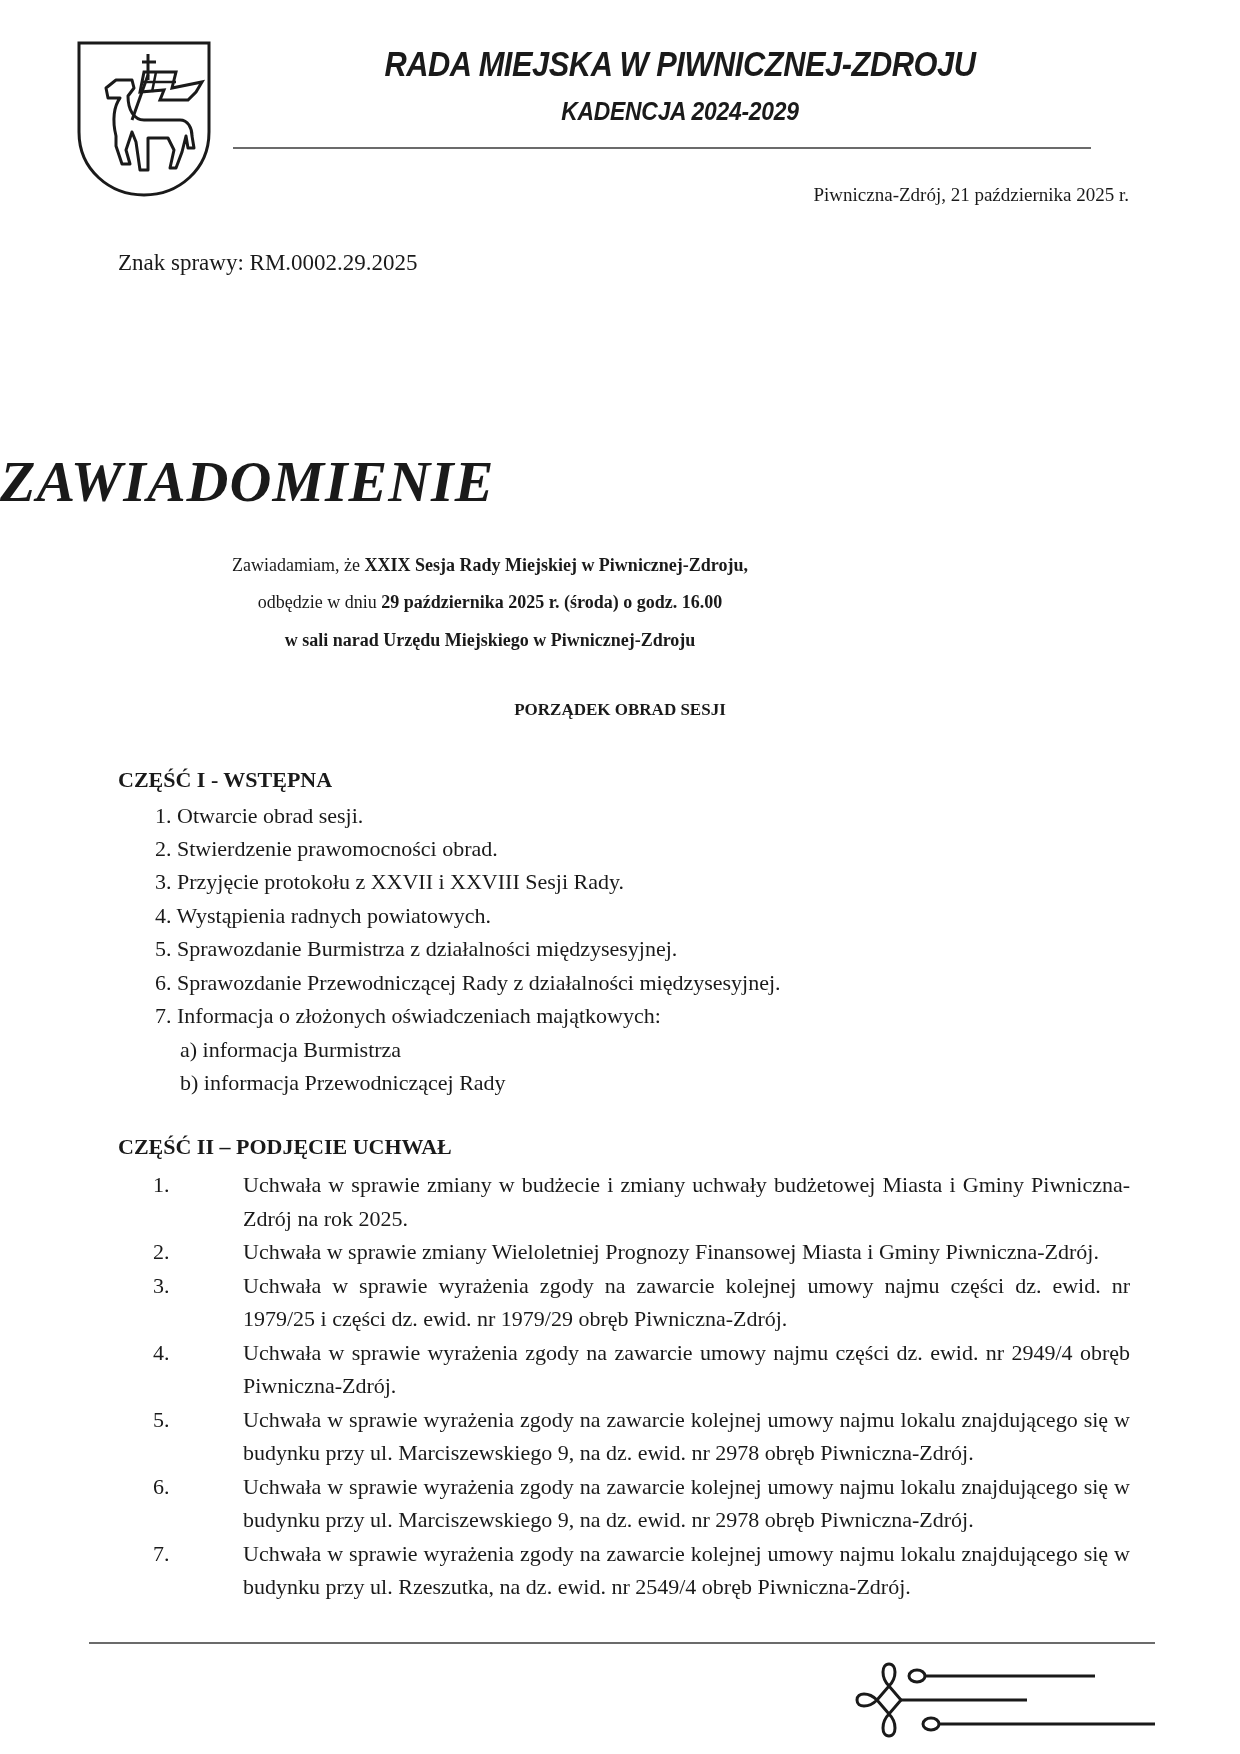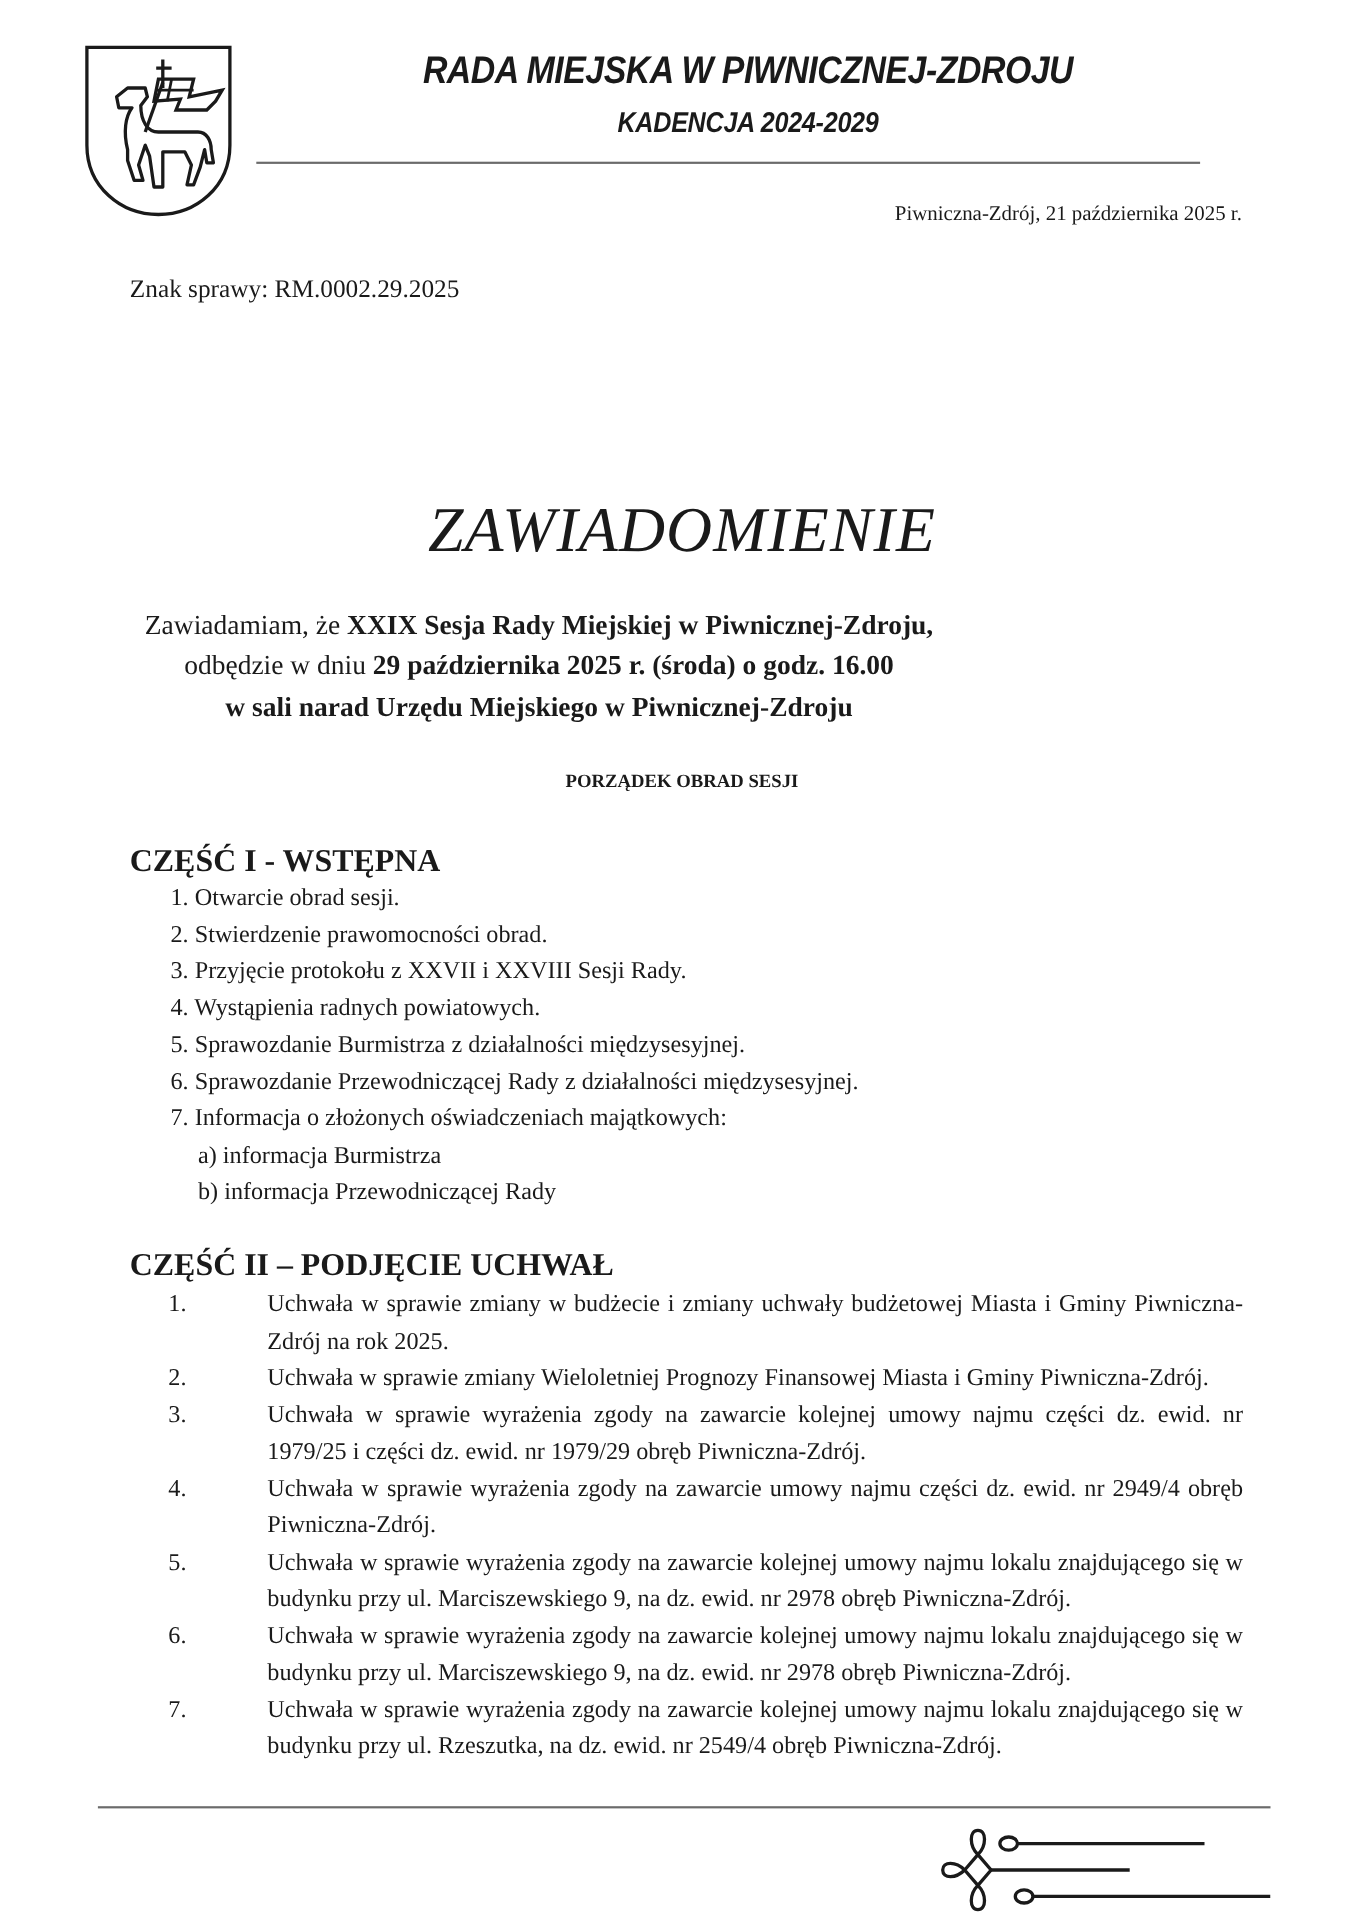--- a/index.html
+++ b/index.html
@@ -19,33 +19,33 @@
     left: 300px; width: 760px; top: 96px; text-align: center;
     font-size: 26px; font-weight: bold; font-style: italic; letter-spacing: -0.3px;
     transform: scaleX(0.88); transform-origin: center;
   }
   #header-rule { left: 233px; width: 858px; top: 147px; height: 0; border-top: 2px solid #6b6b6b; }
 
   #place-date { right: 111px; top: 184px; font-size: 19px; white-space: nowrap; }
   #case-ref { left: 118px; top: 250px; font-size: 23px; white-space: nowrap; }
 
   #doc-title {
-    left: 0; width: 1240px; top: 448px; text-align: center;
-    font-size: 58px; font-weight: normal; font-style: italic; letter-spacing: 1px;
+    left: 0; width: 1240px; top: 448px; text-align: left;
+    font-size: 58px; font-weight: bold; font-style: italic; letter-spacing: 1px;
   }
 
-  .intro-line { left: 0; width: 980px; text-align: center; font-size: 25px; white-space: nowrap; }
+  .intro-line { left: 0; width: 980px; text-align: center; font-size: 18px; white-space: nowrap; }
   .intro-line b { font-weight: bold; }
   #intro-1 { top: 555px; }
   #intro-2 { top: 592px; }
   #intro-3 { top: 630px; }
 
   #agenda-title { left: 0; width: 1240px; top: 700px; text-align: center; font-size: 17px; font-weight: bold; }
 
-  .part-heading { left: 118px; font-size: 29px; font-weight: bold; white-space: nowrap; }
+  .part-heading { left: 118px; font-size: 22px; font-weight: bold; white-space: nowrap; }
   #part1-heading { top: 767px; }
   #part2-heading { top: 1134px; }
 
   .p1-item { left: 155px; font-size: 22px; white-space: nowrap; }
   .p1-sub { left: 180px; font-size: 22px; white-space: nowrap; }
 
   #part2-list { left: 150px; top: 1168px; width: 980px; }
   .p2-item { display: flex; font-size: 22px; line-height: 33.5px; margin-bottom: 0; }
   .p2-num { width: 42px; flex: 0 0 42px; padding-left: 3px; }
   .p2-text { flex: 1; text-align: justify; margin-left: 48px; }

